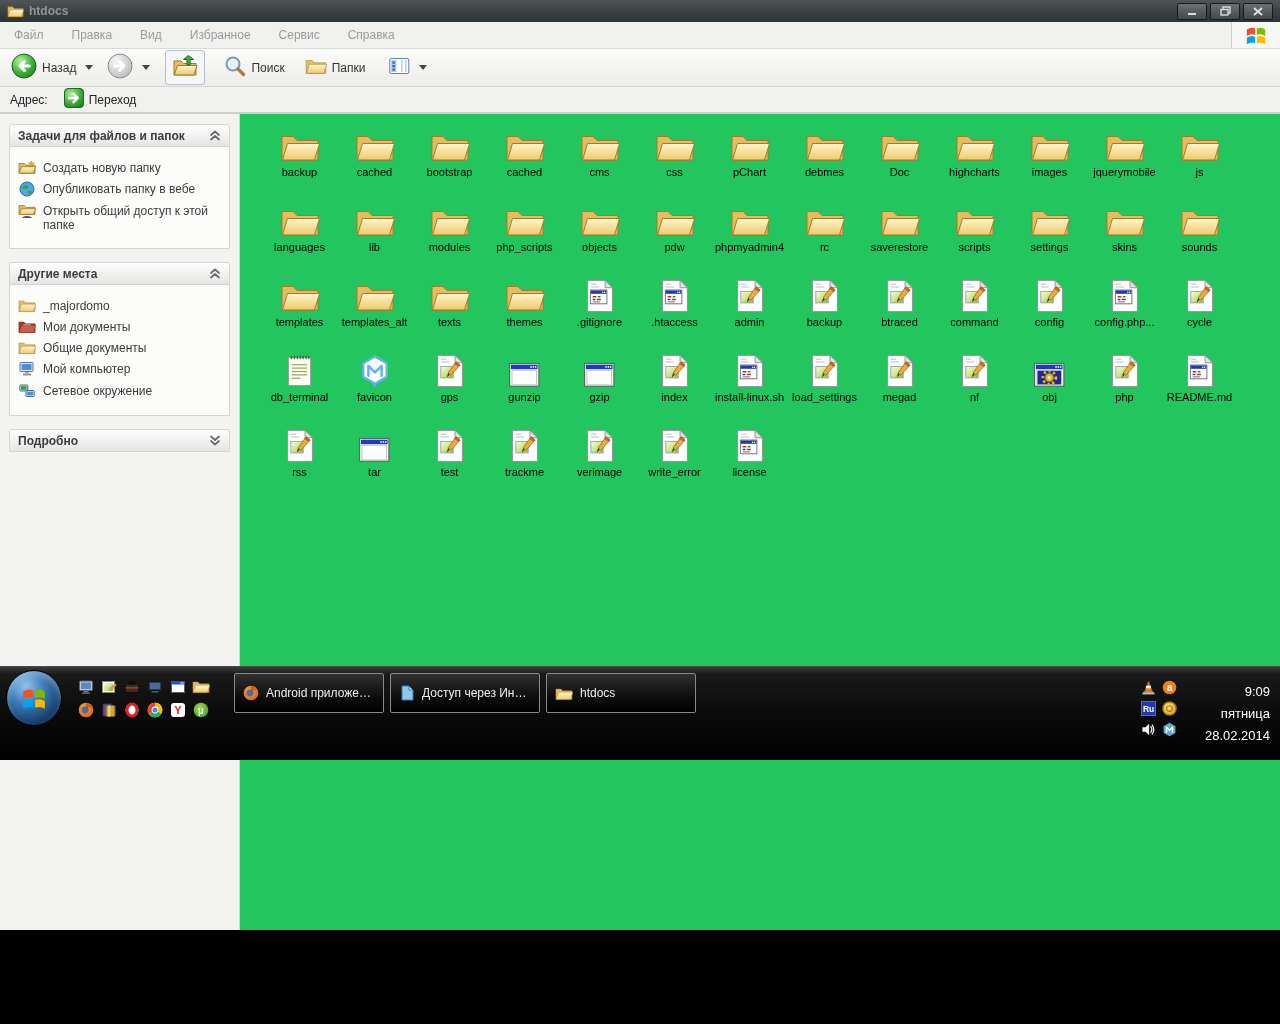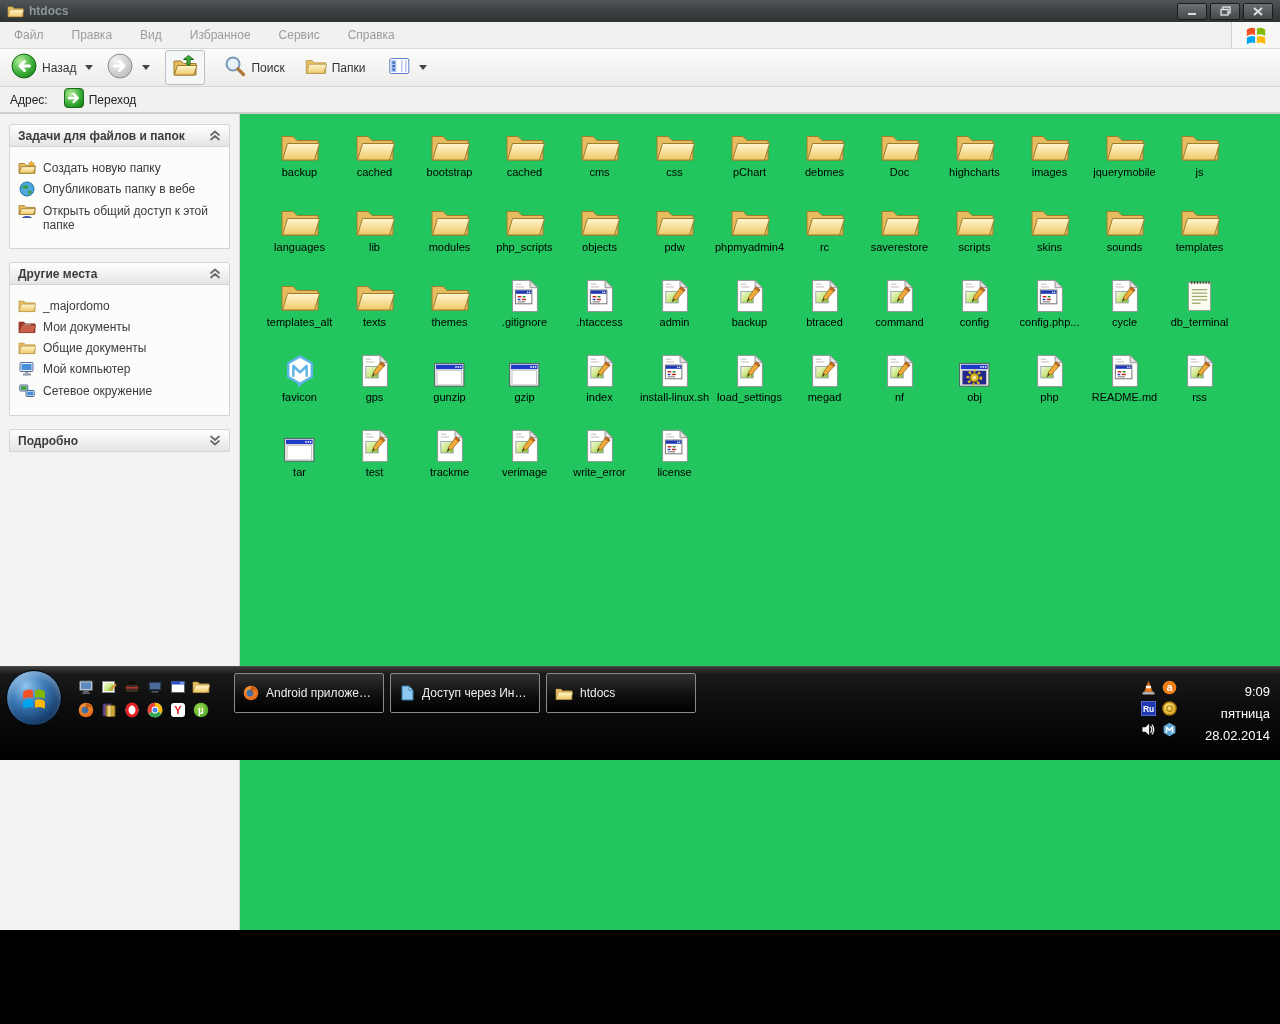--- a/index.html
+++ b/index.html
@@ -544,20 +544,29 @@
               </div>
               <div class="flabel">scripts</div>
             </div>
             <div class="cell">
               <div class="ficon">
                 <svg width="40" height="33" viewBox="0 0 40 33">
  <path d="M2 6.5 L13 6.5 L17 10.5 L38 10.5 L38 30 L2 30 Z" fill="#E6BC5F" stroke="#9F7D2F"></path>
  <path d="M2.5 30 L7.5 13.5 L39.5 13.5 L34.5 30 Z" fill="url(#gFold)" stroke="#9F7D2F"></path>
                 </svg>
               </div>
+              <div class="flabel">settings</div>
+            </div>
+            <div class="cell">
+              <div class="ficon">
+                <svg width="40" height="33" viewBox="0 0 40 33">
+ <path d="M2 6.5 L13 6.5 L17 10.5 L38 10.5 L38 30 L2 30 Z" fill="#E6BC5F" stroke="#9F7D2F"></path>
+ <path d="M2.5 30 L7.5 13.5 L39.5 13.5 L34.5 30 Z" fill="url(#gFold)" stroke="#9F7D2F"></path>
+                </svg>
+              </div>
               <div class="flabel">skins</div>
             </div>
             <div class="cell">
               <div class="ficon">
                 <svg width="40" height="33" viewBox="0 0 40 33">
  <path d="M2 6.5 L13 6.5 L17 10.5 L38 10.5 L38 30 L2 30 Z" fill="#E6BC5F" stroke="#9F7D2F"></path>
  <path d="M2.5 30 L7.5 13.5 L39.5 13.5 L34.5 30 Z" fill="url(#gFold)" stroke="#9F7D2F"></path>
                 </svg>
               </div>
               <div class="flabel">sounds</div>

